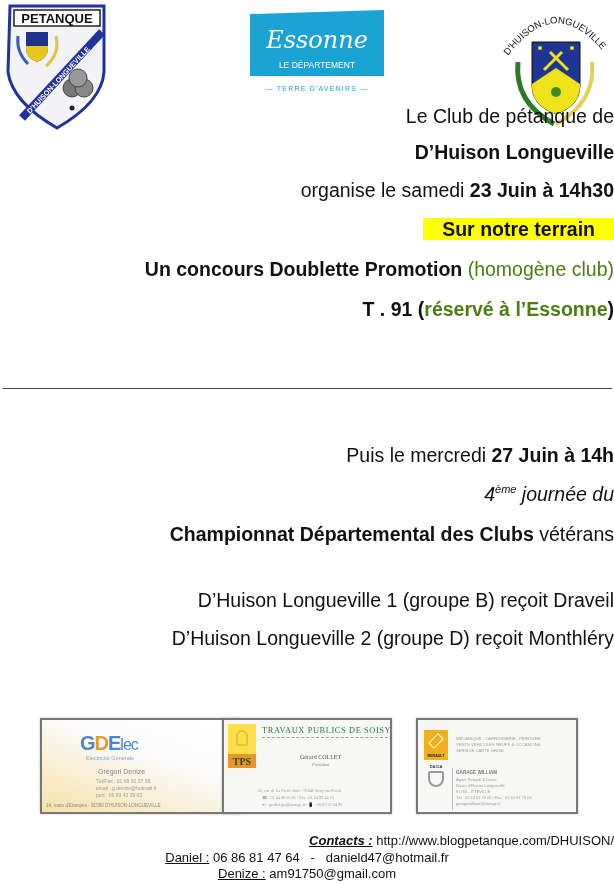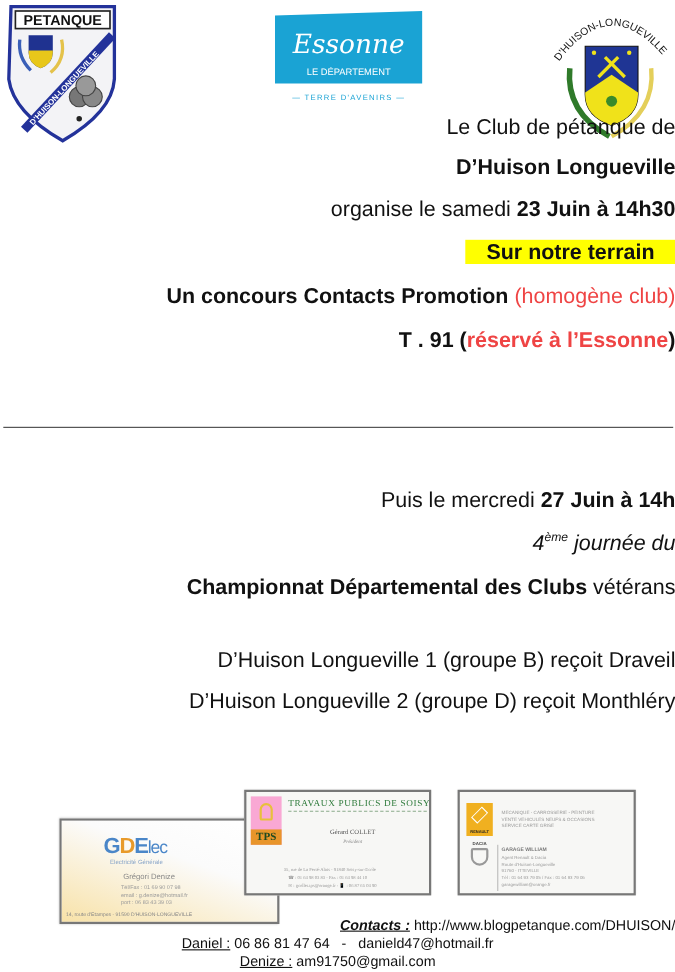--- a/index.html
+++ b/index.html
@@ -9,29 +9,29 @@
   .abs { position: absolute; }
 
   
   .logo-petanque { left: 2px; top: 2px; width: 108px; height: 130px; }
   .logo-essonne { left: 250px; top: 10px; width: 134px; height: 86px; }
   .logo-crest { left: 496px; top: 2px; width: 116px; height: 130px; }
 
   
   .line { position: absolute; left: 0; width: 614px; text-align: right; font-size: 19.5px; line-height: 24px; white-space: nowrap; }
   .b { font-weight: bold; }
-  .red { color: #ef4444; }
+  .red { color: #4d7c0f; }
   .hl { background: #ffff00; padding: 0 19px; }
   sup { font-size: 11px; vertical-align: 8px; line-height: 0; }
 
   .divider { position: absolute; left: 3px; top: 388px; width: 609px; height: 0; border-top: 1.6px solid #444; }
 
   
   .card { position: absolute; top: 718px; height: 96px; border: 2px solid #777; background: #f6f6f4; overflow: hidden; box-shadow: 0 0 2px rgba(0,0,0,0.25); }
-  .card1 { left: 54px; width: 200px; background: linear-gradient(200deg, #ffffff 0%, #fbfbfb 40%, #f8e2a8 100%); margin-top: 26px; }
+  .card1 { left: 40px; width: 200px; background: linear-gradient(200deg, #ffffff 0%, #fbfbfb 40%, #f8e2a8 100%); }
   .card2 { left: 222px; width: 170px; background: #f7f7f5; }
   .card3 { left: 416px; width: 162px; background: #f7f7f5; }
   .ct { position: absolute; white-space: nowrap; font-size: 5px; color: #9a9a9a; }
 
   
   .contact { position: absolute; left: 0; width: 614px; text-align: center; font-size: 13px; line-height: 16px; white-space: nowrap; color: #111; }
   .u { text-decoration: underline; }
   .i { font-style: italic; }
 </style>
 </head>
@@ -79,21 +79,21 @@
     <circle cx="60" cy="90" r="5" fill="#3a8a2a"></circle>
     <path d="M22 60 Q18 100 58 122" stroke="#2f7a2a" stroke-width="5" fill="none"></path>
     <path d="M96 60 Q100 100 60 122" stroke="#e4cf5a" stroke-width="4" fill="none"></path>
   </svg>
 </div>
 
 <div class="line" style="top:104px;"><span>Le Club de pétanque de</span></div>
 <div class="line b" style="top:140px;"><span>D’Huison Longueville</span></div>
 <div class="line" style="top:178px;"><span>organise le samedi </span><span class="b">23 Juin à 14h30</span></div>
 <div class="line b" style="top:217px;"><span class="hl">Sur notre terrain</span></div>
-<div class="line" style="top:257px;"><span class="b">Un concours Contacts Promotion </span><span class="red">(homogène club)</span></div>
+<div class="line" style="top:257px;"><span class="b">Un concours Doublette Promotion </span><span class="red">(homogène club)</span></div>
 <div class="line b" style="top:297px;"><span>T . 91 (</span><span class="red">réservé à l’Essonne</span><span>)</span></div>
 
 <div class="divider"></div>
 
 <div class="line" style="top:443px;"><span>Puis le mercredi </span><span class="b">27 Juin à 14h</span></div>
 <div class="line" style="top:482px;font-style:italic;"><span>4</span><sup>ème</sup><span> journée du</span></div>
 <div class="line" style="top:522px;"><span class="b">Championnat Départemental des Clubs</span><span> vétérans</span></div>
 <div class="line" style="top:588px;padding-left:32px;"><span>D’Huison Longueville 1 (groupe B) reçoit Draveil</span></div>
 <div class="line" style="top:626px;"><span>D’Huison Longueville 2 (groupe D) reçoit Monthléry</span></div>
 
@@ -103,21 +103,21 @@
   </div>
   <div class="ct" style="left:44px; top:35px; font-size:5.5px; color:#8aa6c8;">Electricité Générale</div>
   <div class="ct" style="left:56px; top:48px; font-size:7px; color:#888;">Grégori Denize</div>
   <div class="ct" style="left:54px; top:58px;">Tél/Fax : 01 69 90 07 98</div>
   <div class="ct" style="left:54px; top:65px;">email : g.denize@hotmail.fr</div>
   <div class="ct" style="left:54px; top:72px;">port : 06 83 43 39 03</div>
   <div class="ct" style="left:4px; top:83px; font-size:4.6px; color:#888;">14, route d'Etampes - 91590 D'HUISON-LONGUEVILLE</div>
 </div>
 
 <div class="card card2">
-  <div class="abs" style="left:4px; top:4px; width:28px; height:44px; background:#f9a8d4;">
+  <div class="abs" style="left:4px; top:4px; width:28px; height:44px; background:#fde047;">
     <div class="abs" style="left:0; bottom:0; width:28px; height:14px; background:#e8952a;"></div>
     <div class="abs" style="left:8px; top:6px; width:12px; height:16px; border:2px solid #e8c03a; border-radius:6px 6px 2px 2px;"></div>
     <div class="abs" style="left:0; bottom:1px; width:28px; text-align:center; font-family:'Liberation Serif',serif; font-weight:bold; font-size:10px; color:#1f4a20;">TPS</div>
   </div>
   <div class="ct" style="left:38px; top:6px; font-family:'Liberation Serif',serif; font-size:8.4px; color:#2d7a3a; letter-spacing:0.6px;">TRAVAUX PUBLICS DE SOISY</div>
   <div class="abs" style="left:38px; top:17px; width:126px; border-top:1px dashed #8aaa8a;"></div>
   <div class="ct" style="left:76px; top:34px; font-family:'Liberation Serif',serif; font-size:6px; color:#555;">Gérard COLLET</div>
   <div class="ct" style="left:88px; top:42px; font-family:'Liberation Serif',serif; font-size:4.5px; color:#888; font-style:italic;">Président</div>
   <div class="ct" style="left:34px; top:68px; font-family:'Liberation Serif',serif; font-size:4.2px; color:#999;">35, rue de La Ferté-Alais - 91840 Soisy-sur-Ecole</div>
   <div class="ct" style="left:38px; top:75px; font-family:'Liberation Serif',serif; font-size:4.2px; color:#999;">☎ : 01 64 98 03 83 - Fax : 01 64 98 44 10</div>

